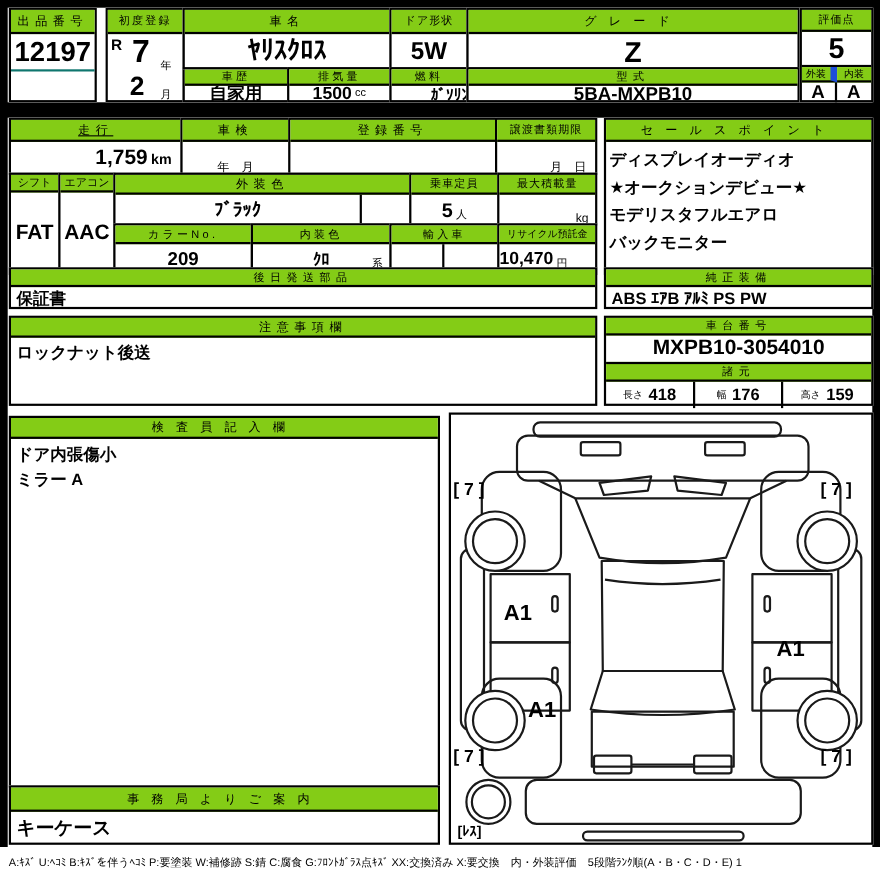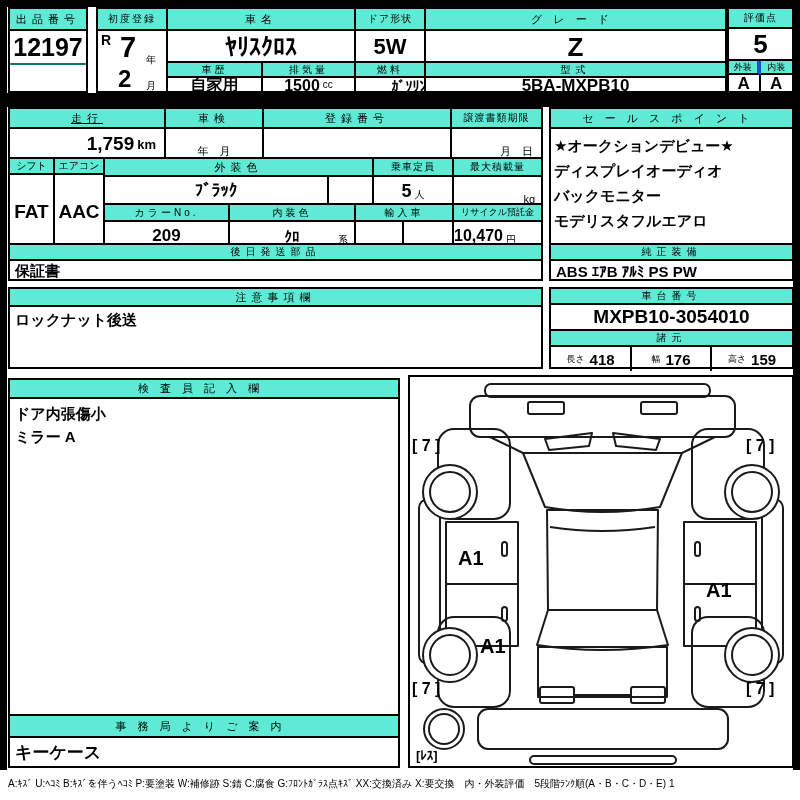--- a/index.html
+++ b/index.html
@@ -1,20 +1,20 @@
 <!DOCTYPE html>
 <html><head>
 <meta charset="utf-8">
 <style>
   html,body{margin:0;padding:0;background:#888;}
   .sheet{position:relative;width:800px;height:800px;background:#fff;overflow:hidden;
          font-family:"Liberation Sans","DejaVu Sans",sans-serif;color:#000;}
   .bar{position:absolute;background:#000;}
   .box{position:absolute;border:2px solid #000;box-sizing:border-box;background:#fff;}
-  .hdr{background:#5eead4;border-bottom:2px solid #000;font-size:11px;letter-spacing:5px;
+  .hdr{background:#84cc16;border-bottom:2px solid #000;font-size:11px;letter-spacing:5px;
        display:flex;align-items:center;justify-content:center;white-space:nowrap;overflow:hidden;}
   .hdr.tight{letter-spacing:1px;font-size:10px;}
   .hdr.wide{letter-spacing:11px;}
   .val{display:flex;align-items:center;justify-content:center;font-weight:bold;white-space:nowrap;overflow:hidden;}
   .val.left{justify-content:flex-start;padding-left:5px;}
   .unit{font-size:10px;font-weight:normal;margin-left:3px;align-self:flex-end;padding-bottom:3px;}
   .smalltxt{font-size:11px;font-weight:normal;}
   .subrow{display:flex;}
   .cell{box-sizing:border-box;}
   .dlabel{position:absolute;font-weight:bold;white-space:nowrap;}
@@ -78,21 +78,21 @@
   </div>
   <div class="box" style="left:424px;top:61px;width:303px;height:32px;">
     <div class="hdr" style="height:13px;font-size:10px;">型式</div>
     <div class="val" style="height:15px;font-size:17px;">5BA-MXPB10</div>
   </div>
 
   <div class="box" style="left:727px;top:7px;width:67px;height:86px;">
     <div class="hdr tight" style="height:18px;letter-spacing:1px;">評価点</div>
     <div class="val" style="height:30px;font-size:26px;border-bottom:2px solid #000;">5</div>
     <div class="subrow" style="height:14px;">
-      <div class="hdr cell" style="width:50%;height:14px;border-right:4px solid #1d4ed8;font-size:9px;letter-spacing:0;">外装</div>
+      <div class="hdr cell" style="width:50%;height:14px;border-right:6px solid #1d4ed8;font-size:9px;letter-spacing:0;">外装</div>
       <div class="hdr cell" style="width:50%;height:14px;font-size:9px;letter-spacing:0;">内装</div>
     </div>
     <div class="subrow" style="height:18px;">
       <div class="val cell" style="width:50%;font-size:17px;border-right:2px solid #000;">A</div>
       <div class="val cell" style="width:50%;font-size:17px;">A</div>
     </div>
   </div>
 
   <div class="box" style="left:8px;top:107px;width:158px;height:52px;">
     <div class="hdr" style="height:18px;text-decoration:underline;">走行</div>
@@ -164,24 +164,24 @@
     <div class="hdr" style="height:15px;letter-spacing:0;font-size:9px;">リサイクル預託金</div>
     <div class="val" style="height:28px;font-size:16px;justify-content:flex-start;padding-right:4px;">
       <span>10,470</span>
       <span class="unit">円</span>
     </div>
   </div>
 
   <div class="box" style="left:549px;top:107px;width:245px;height:143px;">
     <div class="hdr wide" style="height:18px;">セールスポイント</div>
     <div style="padding:4px 3px;font-weight:bold;font-size:15px;line-height:25px;">
+      <div>ディスプレイオーディオ</div>
       <div>★オークションデビュー★</div>
-      <div>ディスプレイオーディオ</div>
+      <div>モデリスタフルエアロ</div>
       <div>バックモニター</div>
-      <div>モデリスタフルエアロ</div>
     </div>
   </div>
 
   <div class="box" style="left:8px;top:243px;width:535px;height:38px;">
     <div class="hdr" style="height:14px;font-size:10px;">後日発送部品</div>
     <div class="val left" style="height:20px;font-size:15px;">保証書</div>
   </div>
   <div class="box" style="left:549px;top:243px;width:245px;height:38px;">
     <div class="hdr" style="height:14px;font-size:10px;">純正装備</div>
     <div class="val left" style="height:20px;font-size:15px;">ABS ｴｱB ｱﾙﾐ PS PW</div>

